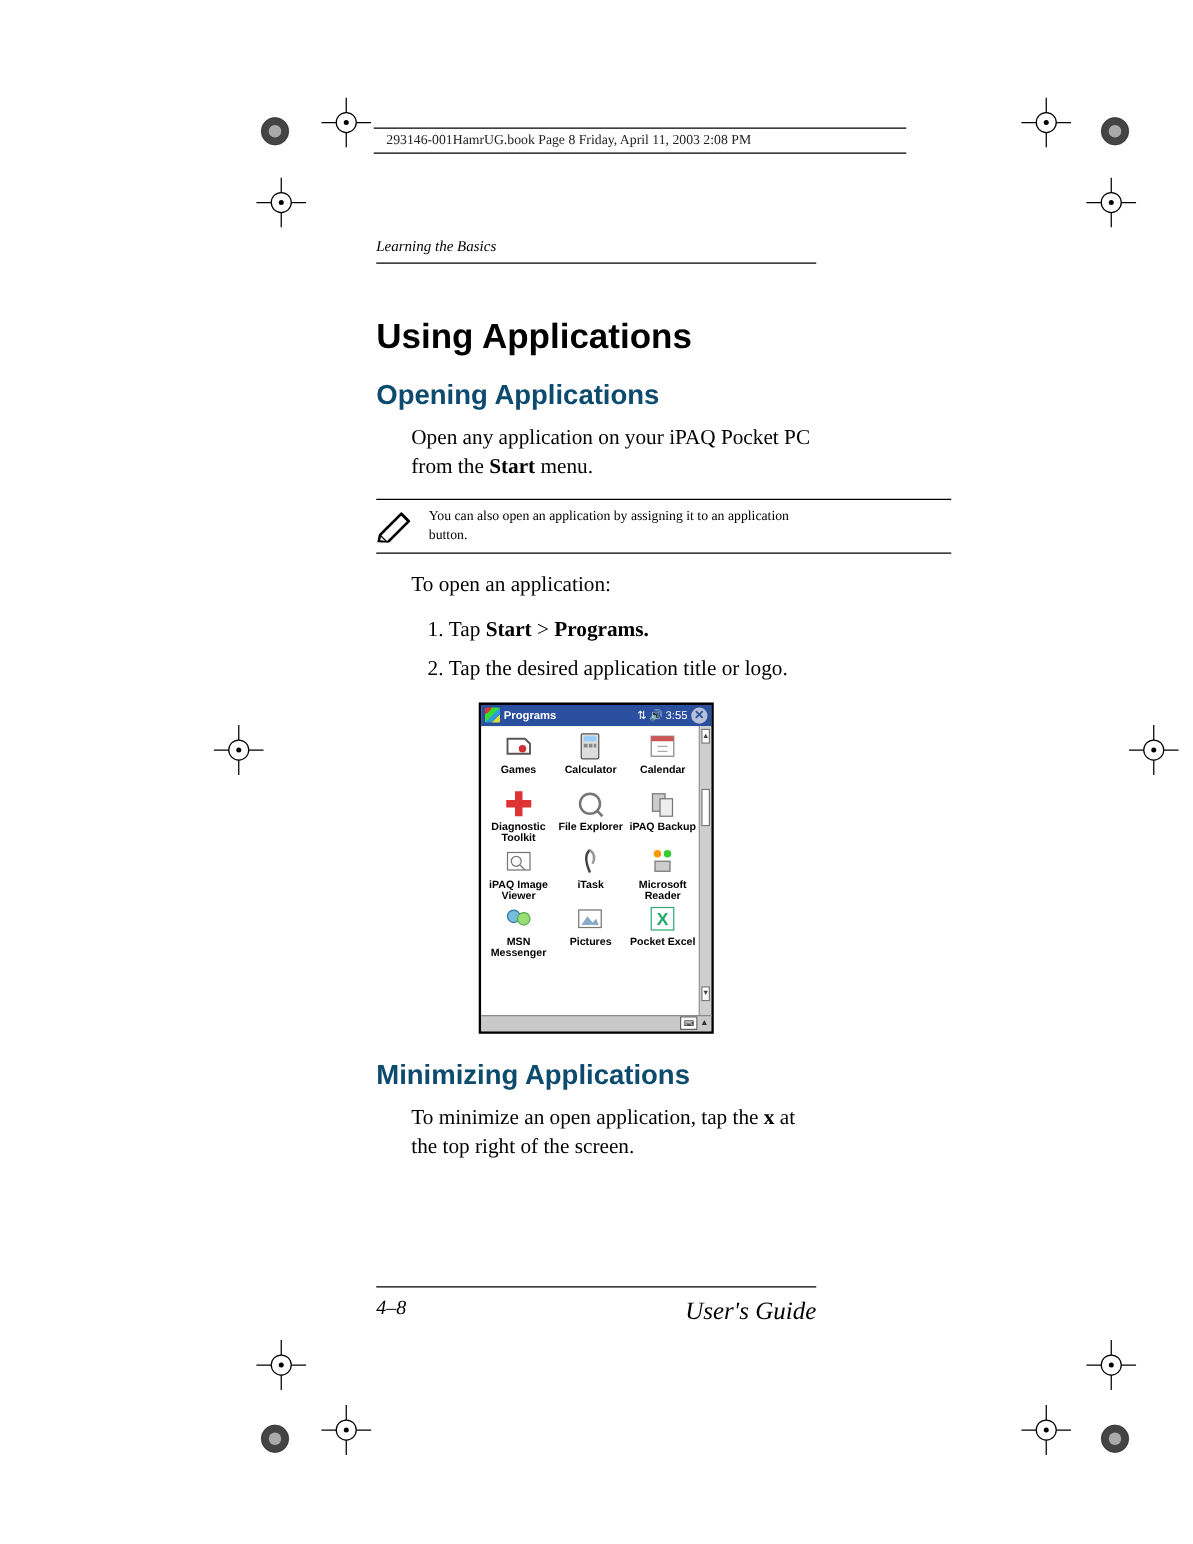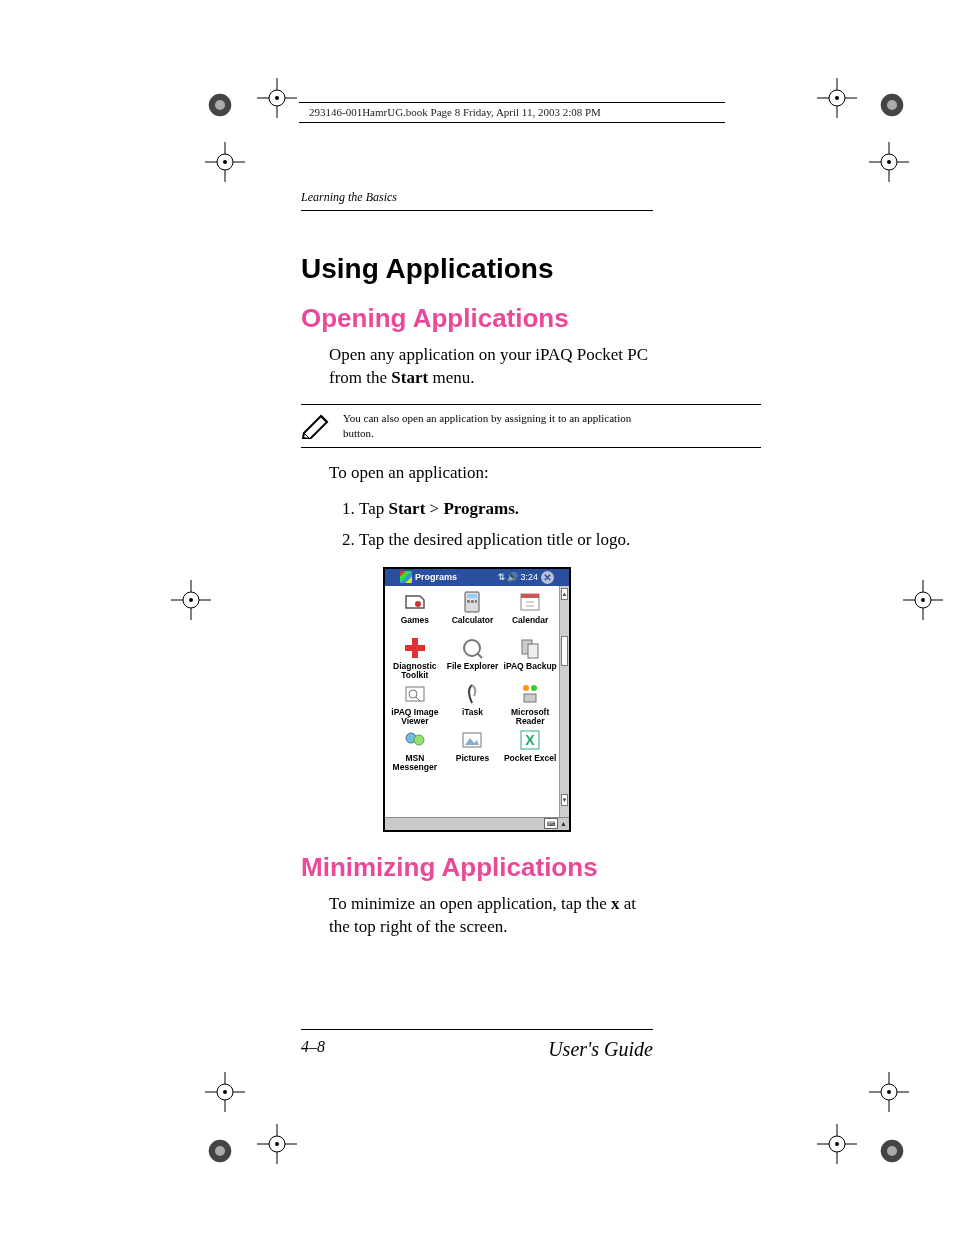--- a/index.html
+++ b/index.html
@@ -13,35 +13,35 @@
   
   .hdr-rule{position:absolute;left:220px;right:150px;top:102px;border-top:1px solid #000}
   .hdr-rule-bot{position:absolute;left:220px;right:150px;top:122px;border-top:1px solid #000}
   .hdr-text{position:absolute;left:230px;top:106px;font-size:11px;font-family:"Times New Roman",serif;color:#222}
   
   .runhead{position:absolute;left:222px;top:190px;font-style:italic;font-size:12px;font-family:Georgia,"Times New Roman",serif}
   .runhead-rule{position:absolute;left:222px;right:222px;top:210px;border-top:1.5px solid #000}
   
   .col{position:absolute;left:222px;right:222px;top:235px}
   h1.title{font-family:"Trebuchet MS","Arial Black",Arial,sans-serif;font-weight:900;font-size:28px;margin:18px 0 10px 0;color:#000}
-  h2.sub{font-family:"Trebuchet MS","Arial Black",Arial,sans-serif;font-weight:900;font-size:26px;margin:18px 0 10px 0;color:#ec4899}
+  h2.sub{font-family:"Trebuchet MS","Arial Black",Arial,sans-serif;font-weight:900;font-size:22px;margin:18px 0 10px 0;color:#0c4a6e}
   .body{font-size:17px;line-height:1.35;margin-left:28px}
   .body p{margin:10px 0}
   .note-wrap{margin:14px 0 14px 0}
   .note-rule{border-top:1px solid #000;margin:0 0 6px 0;width:460px;margin-left:auto;margin-right:0}
   .note-rule.bottom{margin-top:6px}
   .note{display:flex;align-items:flex-start;gap:10px}
   .pencil{flex:0 0 32px;height:28px}
   .note-text{flex:1;font-size:11px;line-height:1.35}
   ol.steps{font-size:17px;line-height:1.6;margin:8px 0 8px 30px;padding:0}
   ol.steps li{margin:4px 0}
   b{font-weight:700}
   
   .device-shot{width:184px;height:261px;border:2px solid #000;margin:14px auto 20px auto;background:#e9e9e9;font-family:Tahoma,Arial,sans-serif;font-size:9px;color:#000;position:relative}
-  .dev-titlebar{background:#2a4f9e;color:#fff;height:17px;display:flex;align-items:center;padding:0 15px;gap:3px}
+  .dev-titlebar{background:#2a4f9e;color:#fff;height:17px;display:flex;align-items:center;padding:0 3px;gap:3px}
   .dev-titlebar .win-icon{width:12px;height:12px;background:linear-gradient(135deg,#d33 0 25%,#3d3 25% 50%,#39d 50% 75%,#dd3 75% 100%);border-radius:1px}
   .dev-titlebar .t{font-weight:700;flex:1}
   .dev-titlebar .stat{display:flex;align-items:center;gap:2px}
   .dev-titlebar .x{width:13px;height:13px;border-radius:50%;background:#b8c0d8;display:flex;align-items:center;justify-content:center;color:#2a4f9e;font-weight:700;font-size:10px}
   .dev-body{position:absolute;top:17px;bottom:12px;left:0;right:9px;background:#fff;overflow:hidden}
   .dev-scroll{position:absolute;top:17px;bottom:12px;right:0;width:9px;background:#cfcfcf;border-left:1px solid #9a9a9a}
   .dev-scroll .thumb{position:absolute;top:2px;left:1px;right:1px;height:10px;background:#fff;border:1px solid #7a7a7a}
   .dev-scroll .thumb.up::after{content:"▲";position:absolute;inset:0;display:flex;align-items:center;justify-content:center;font-size:6px;color:#444}
   .dev-scroll .thumb.down{top:auto;bottom:12px}
   .dev-scroll .thumb.down::after{content:"▼";position:absolute;inset:0;display:flex;align-items:center;justify-content:center;font-size:6px;color:#444}
@@ -215,21 +215,21 @@
       </ol>
     </div>
 
     <div class="device-shot">
       <div class="dev-titlebar">
         <span class="win-icon"></span>
         <span class="t">Programs</span>
         <span class="stat">
           <span>⇅</span>
           <span>🔊</span>
-          <span>3:24</span>
+          <span>3:55</span>
         </span>
         <span class="x">✕</span>
       </div>
       <div class="dev-body">
         <div class="grid">
 
           <div class="app">
               <span class="ic">
                 <svg viewBox="0 0 24 24">
                   <path d="M3 6h14l4 4v8H3z" fill="none" stroke="#555" stroke-width="1.5"></path>

